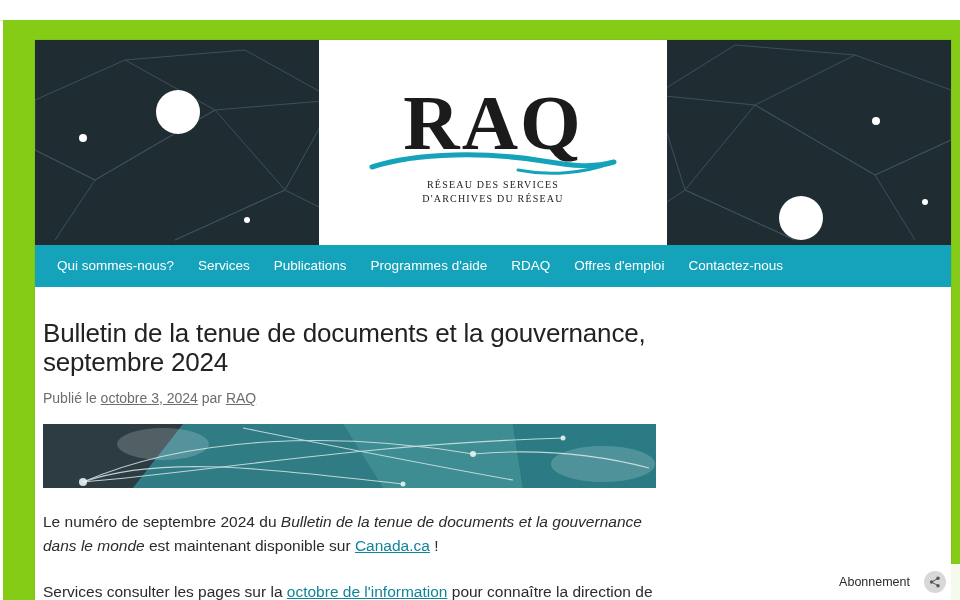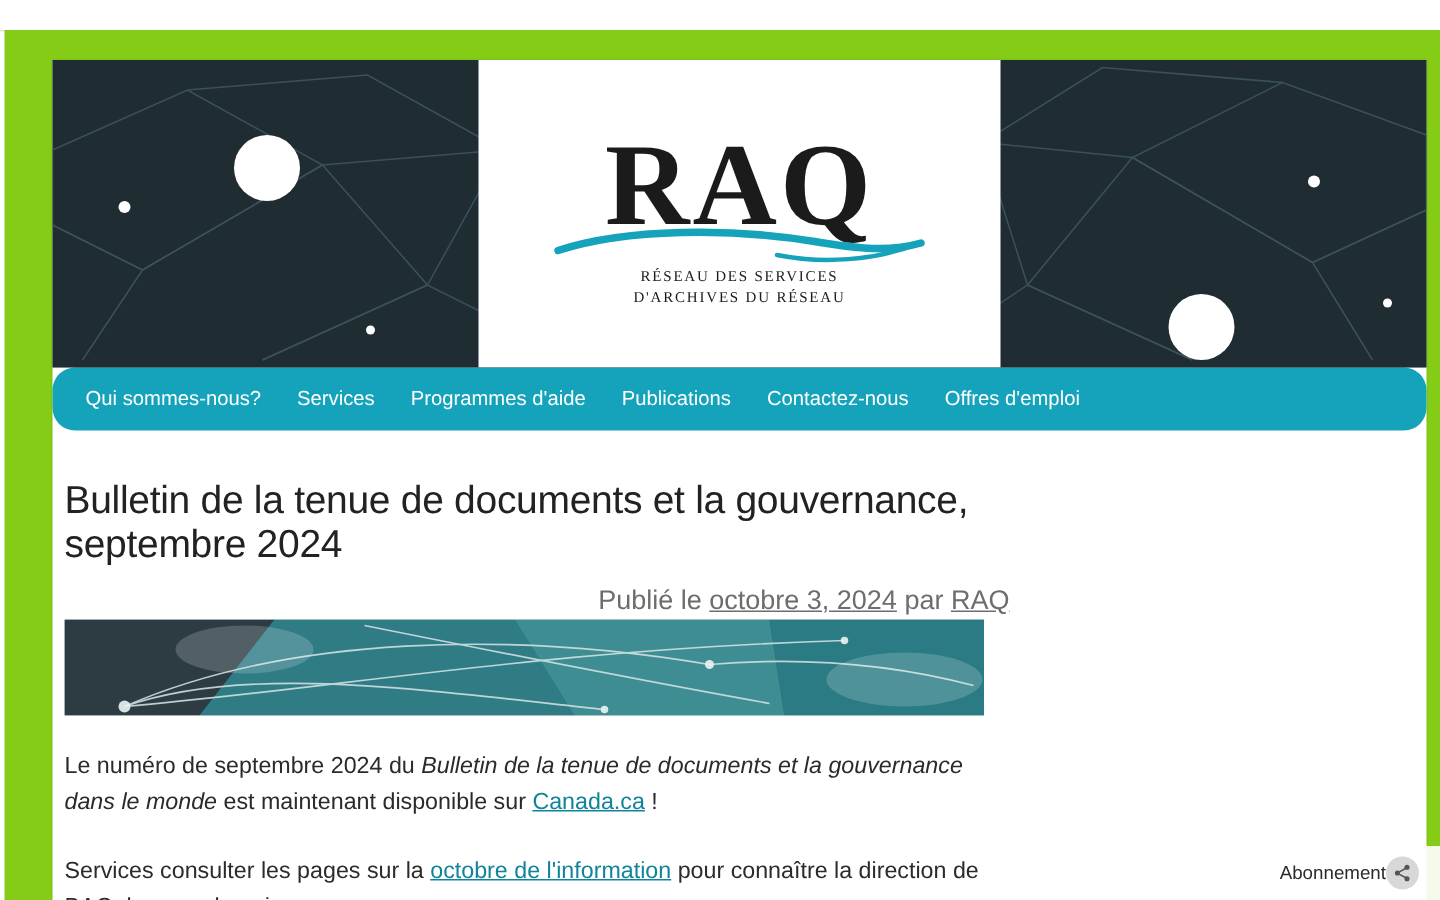--- a/index.html
+++ b/index.html
@@ -96,21 +96,20 @@
 
   
   .navbar {
     width: 916px;
     height: 42px;
     background: #14a3ba;
     display: flex;
     align-items: center;
     padding-left: 10px;
     box-sizing: border-box;
-    border-radius: 15px;
   }
   .navbar .nav-item {
     color: #ffffff;
     font-size: 13.5px;
     padding: 0 12px;
     line-height: 42px;
     white-space: nowrap;
     cursor: pointer;
   }
 
@@ -126,24 +125,23 @@
   }
   .post-title {
     font-size: 26px;
     font-weight: normal;
     color: #222222;
     line-height: 1.1;
     margin: 0 0 14px 0;
     letter-spacing: -0.2px;
   }
   .post-meta {
-    font-size: 18px;
+    font-size: 14px;
     color: #6d6d6d;
-    margin-bottom: 2px;
-    text-align: right;
+    margin-bottom: 18px;
   }
   .post-meta a {
     color: #6d6d6d;
     text-decoration: underline;
   }
   .post-image {
     width: 613px;
     height: 64px;
     display: block;
     margin-bottom: 22px;
@@ -163,20 +161,21 @@
   .side-col { flex: 1; }
 
   
   .subscribe-bar {
     position: absolute;
     right: 0;
     bottom: 0;
     height: 36px;
     display: flex;
     align-items: center;
+    gap: 14px;
     padding: 0 14px 0 18px;
     background: rgba(255,255,255,0.92);
     border-top-left-radius: 3px;
   }
   .subscribe-label {
     font-size: 12.5px;
     color: #2b2b2b;
   }
   .share-btn {
     width: 22px; height: 22px;
@@ -235,24 +234,25 @@
         <div class="logo-sub">
           <div>RÉSEAU DES SERVICES</div>
           <div>D'ARCHIVES DU RÉSEAU</div>
         </div>
       </div>
     </div>
 
     <nav class="navbar">
       <span class="nav-item">Qui sommes-nous?</span>
       <span class="nav-item">Services</span>
+      <span class="nav-item">Publications</span>
       <span class="nav-item">Programmes d'aide</span>
-      <span class="nav-item">Publications</span>
+      <span class="nav-item">RDAQ</span>
+      <span class="nav-item">Offres d'emploi</span>
       <span class="nav-item">Contactez-nous</span>
-      <span class="nav-item">Offres d'emploi</span>
     </nav>
 
     <div class="content">
       <div class="main-col">
 
         <h1 class="post-title">Bulletin de la tenue de documents et la gouvernance, septembre 2024</h1>
 
         <div class="post-meta">
           <span>Publié le</span>
           <a href="#">octobre 3, 2024</a>

